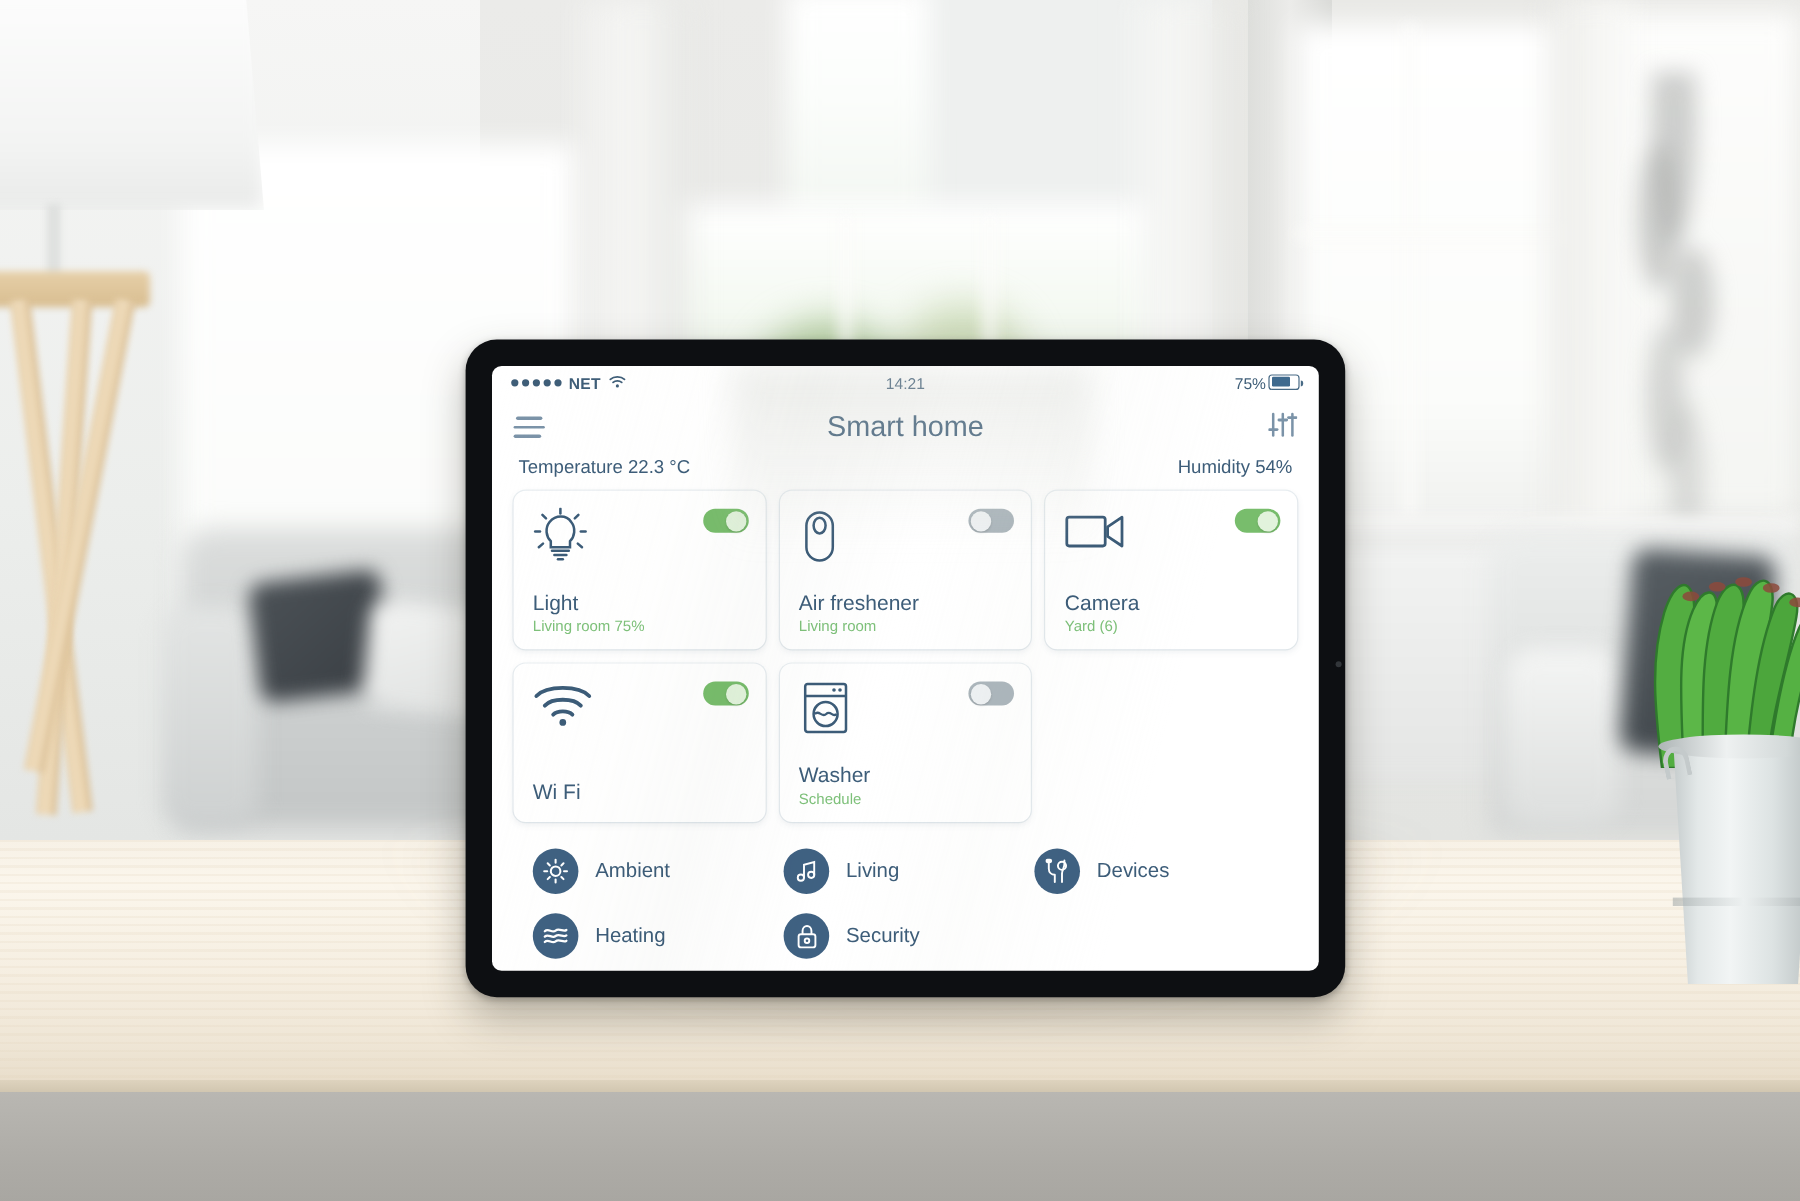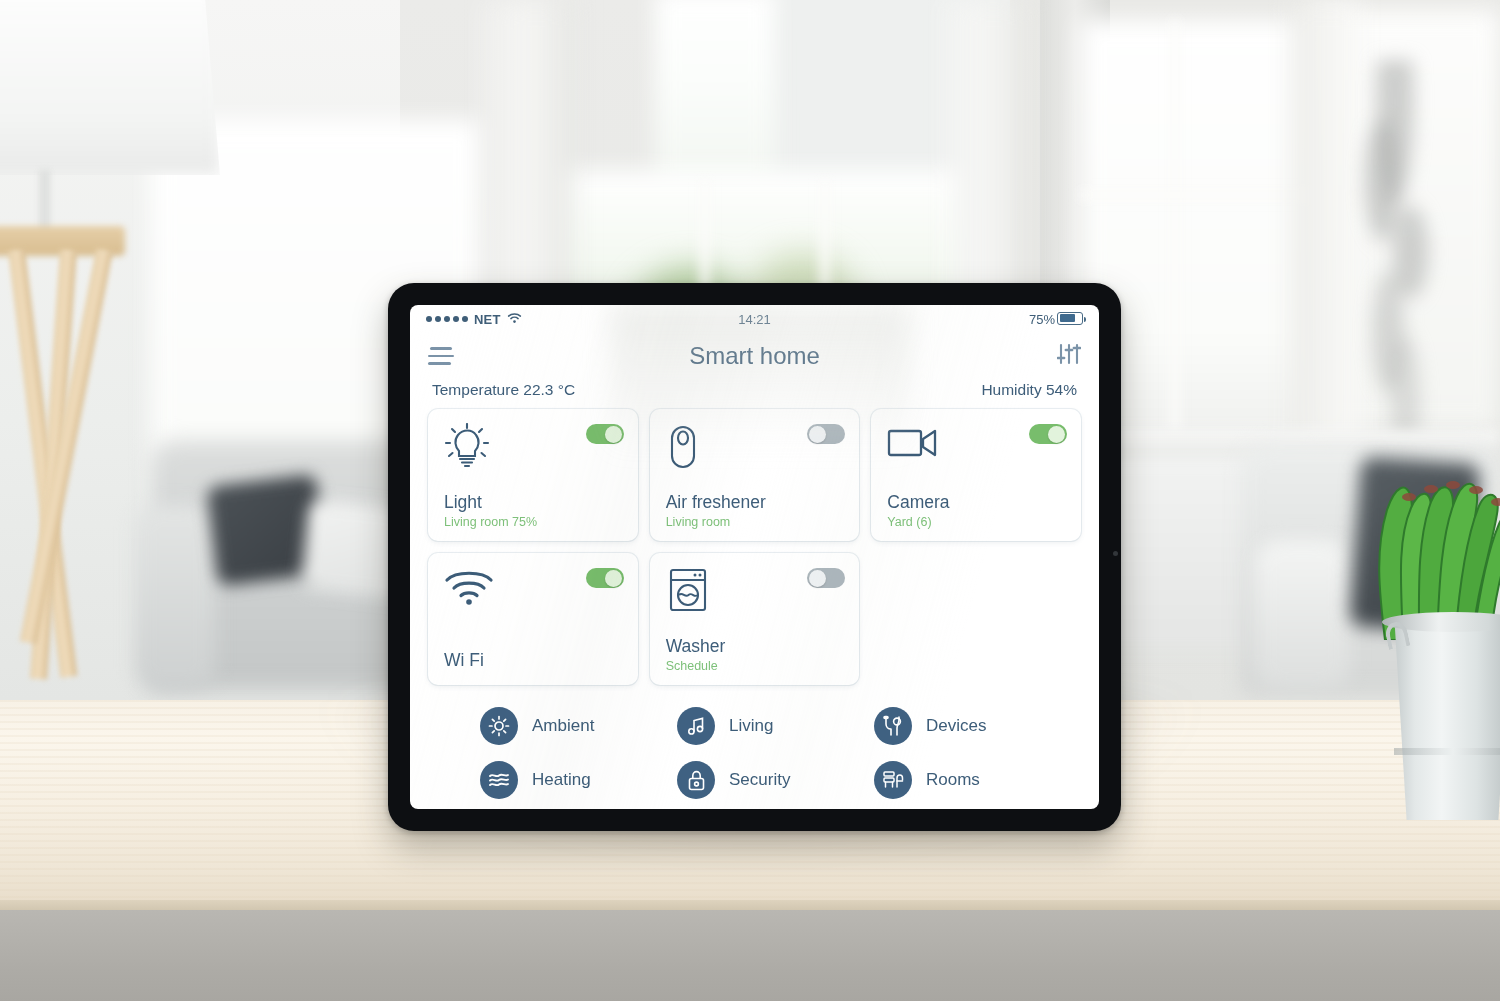--- a/index.html
+++ b/index.html
@@ -323,21 +323,21 @@
     margin: 0 2px;
     box-shadow: 0 1px 2px rgba(0,0,0,.14);
   }
   .toggle.on i  { background: #e2f3dc; }
   .toggle.off i { background: #eef1f3; }
 
   
   .menu {
     display: grid; grid-template-columns: repeat(3, 1fr);
     row-gap: 16px; column-gap: 6px;
-    padding: 22px 34px 0 34px; position: relative; z-index: 10; margin-left: 36px;
+    padding: 22px 34px 0 34px; position: relative; z-index: 10;
   }
   .menu-item { display: flex; align-items: center; gap: 14px; cursor: pointer; }
   .menu-circle {
     width: 38px; height: 38px; border-radius: 50%;
     background: #3f6182; color: #fff;
     display: flex; align-items: center; justify-content: center; flex: none;
   }
   .menu-label { font-size: 17px; color: #3d5d79; }
 </style>
 </head>
@@ -652,34 +652,19 @@
               <g fill="none" stroke="#fff" stroke-width="1.6" stroke-linejoin="round">
                 <rect x="2.5" y="8.5" width="14" height="11" rx="2"></rect>
                 <path d="M5.8 8.5 L5.8 5.8 C5.8 3.3 7.5 1.6 9.5 1.6 C11.5 1.6 13.2 3.3 13.2 5.8 L13.2 8.5"></path>
                 <circle cx="9.5" cy="14" r="1.9"></circle>
               </g>
             </svg>
           </span>
           <span class="menu-label">Security</span>
         </div>
 
-        <div class="menu-item">
-          <span class="menu-circle">
-            <svg width="22" height="20" viewBox="0 0 22 20">
-              <g fill="none" stroke="#fff" stroke-width="1.5" stroke-linejoin="round" stroke-linecap="round">
-                <rect x="2" y="2" width="10" height="4" rx="1"></rect>
-                <rect x="2" y="8" width="10" height="4" rx="1"></rect>
-                <line x1="3.5" y1="12" x2="3.5" y2="17"></line>
-                <line x1="10.5" y1="12" x2="10.5" y2="17"></line>
-                <path d="M15 17 L15 8 C15 6 16.2 5 17.8 5 C19.4 5 20.5 6 20.5 8 L20.5 10"></path>
-                <line x1="15" y1="11" x2="20.5" y2="11"></line>
-              </g>
-            </svg>
-          </span>
-          <span class="menu-label">Rooms</span>
-        </div>
       </div>
 
       <div id="glass"></div>
       <div id="glass2"></div>
     </div>
   </div>
 </div>
 
 </body></html>

